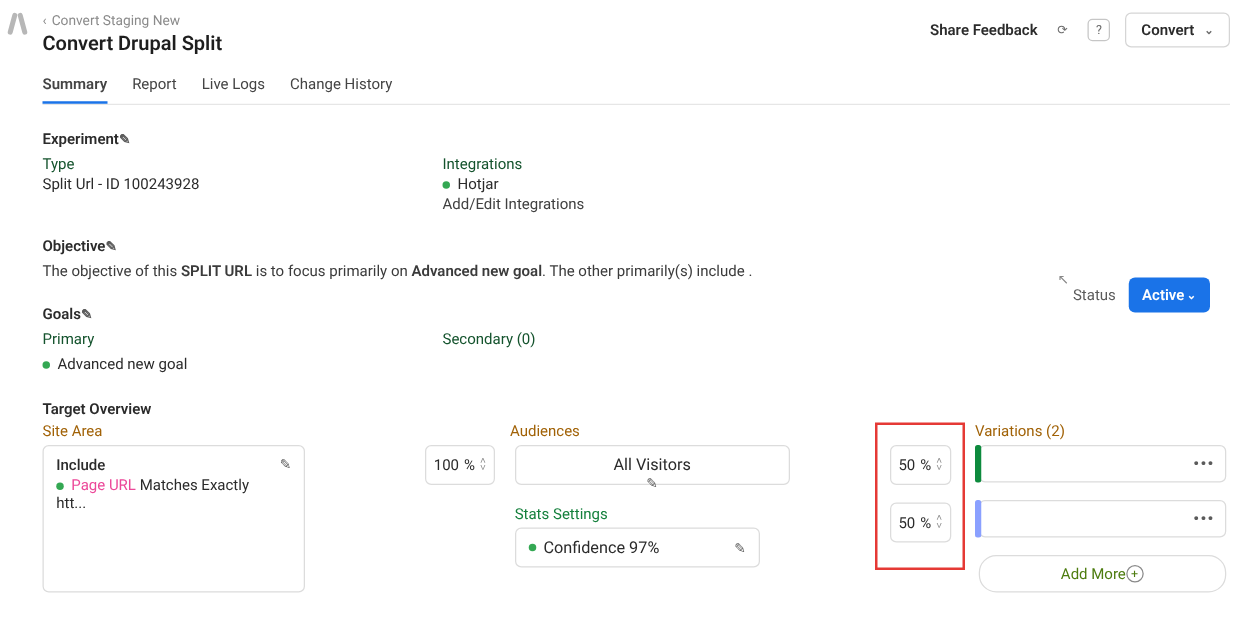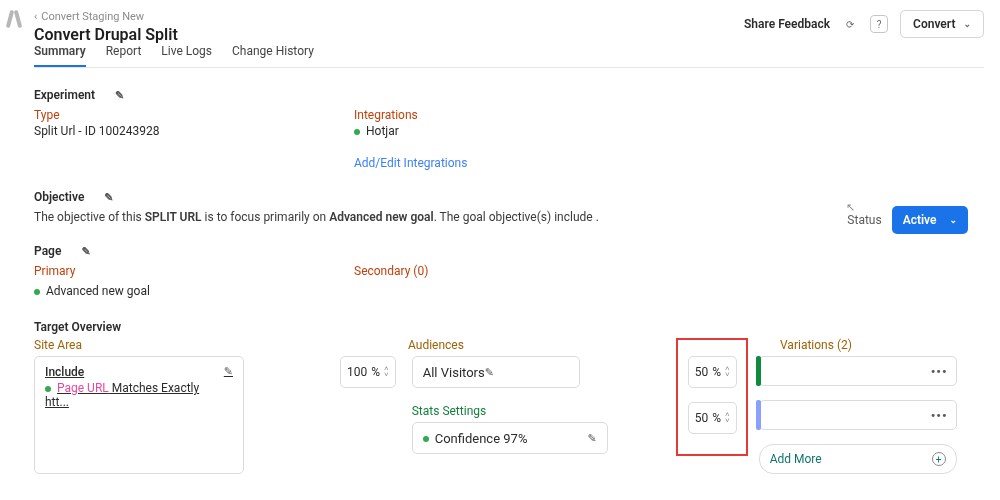--- a/index.html
+++ b/index.html
@@ -13,63 +13,63 @@
 .main { flex: 1; padding: 10px 16px 0 6px; }
 .top { display: flex; justify-content: space-between; align-items: flex-start; }
 .crumb { color: #8b8b8b; font-size: 11px; display: flex; align-items: center; gap: 4px; cursor: pointer; }
 .title { font-size: 16px; font-weight: 600; color: #1e1e1e; margin-top: 2px; }
 .top-right { display: flex; align-items: center; gap: 12px; }
 .share { font-size: 12px; font-weight: 600; color: #2b2b2b; }
 .iconbtn { width: 18px; height: 18px; border: 1px solid #c6c6c6; border-radius: 4px; display: flex; align-items: center; justify-content: center; font-size: 10px; color: #6b6b6b; cursor: pointer; }
 .iconbtn.noborder { border: none; width: 16px; height: 16px; }
 .dd { border: 1px solid #d5d5d5; border-radius: 5px; padding: 6px 12px; display: flex; align-items: center; gap: 8px; font-size: 12px; font-weight: 600; cursor: pointer; }
 .chev { font-size: 9px; color: #6b6b6b; }
-.tabs { display: flex; gap: 20px; margin-top: 0; border-bottom: 1px solid #e6e6e6; }
+.tabs { display: flex; gap: 20px; margin-top: 16px; border-bottom: 1px solid #e6e6e6; }
 .tab { padding-bottom: 7px; font-size: 12px; color: #444; cursor: pointer; }
 .tab.active { font-weight: 600; border-bottom: 2px solid #1a73e8; }
 .section { margin-top: 20px; }
-.sec-hdr { display: flex; align-items: center; gap: 20px; font-size: 12px; font-weight: 600; }
+.sec-hdr { display: flex; align-items: center; gap: 0; font-size: 12px; font-weight: 600; }
 .edit-pencil { color: #5b5b5b; font-size: 11px; cursor: pointer; }
 .cursor-ptr { position: absolute; left: 812px; top: 113px; color: #888; font-size: 11px; }
 .row1 { display: flex; margin-top: 6px; }
 .col-a { width: 320px; }
 .col-b { flex: 1; }
-.lbl { color: #c2410c; font-size: 12px; }
+.lbl { color: #14532d; font-size: 12px; }
 .val { color: #2b2b2b; font-size: 12px; margin-top: 2px; }
 .dot { width: 6px; height: 6px; border-radius: 50%; background: #34a853; display: inline-block; margin-right: 6px; vertical-align: middle; }
-.lnk { color: #3b82f6; font-size: 12px; cursor: pointer; margin-top: 18px; }
+.lnk { color: #404040; font-size: 12px; cursor: pointer; margin-top: 2px; }
 .status-area { position: absolute; right: 16px; top: 118px; display: flex; align-items: center; gap: 10px; }
 .statlbl { font-size: 12px; color: #5b5b5b; }
-.active-btn { background: #1a73e8; color: #fff; border-radius: 5px; padding: 7px 11px; font-size: 12px; font-weight: 600; display: flex; align-items: center; gap: 13px; cursor: pointer; }
+.active-btn { background: #1a73e8; color: #fff; border-radius: 5px; padding: 7px 11px; font-size: 12px; font-weight: 600; display: flex; align-items: center; gap: 2px; cursor: pointer; }
 .obj-text { font-size: 12px; color: #3b3b3b; margin-top: 6px; }
 .obj-text b { font-weight: 600; }
 .goals-row { display: flex; margin-top: 6px; }
 .goals-col { width: 320px; }
 .tgt { margin-top: 22px; }
 .grid-labels { display: flex; margin-top: 4px; font-size: 12px; color: #a16207; }
 .gl-a { width: 374px; }
 .gl-b { width: 272px; }
 .gl-c { width: 100px; }
 .gl-d { flex: 1; }
 .grid-row { display: flex; margin-top: 4px; position: relative; }
 .card { border: 1px solid #dcdcdc; border-radius: 5px; padding: 8px 10px; background: #fff; }
-.card-inc { width: 210px; display: flex; align-items: flex-start; justify-content: space-between; text-decoration: underline; }
+.card-inc { width: 210px; display: flex; align-items: flex-start; justify-content: space-between; }
 .card-inc .txt { font-size: 12px; }
 .muted { color: #ec4899; }
 .pct { display: flex; align-items: center; border: 1px solid #dcdcdc; border-radius: 5px; height: 32px; padding: 0 6px; gap: 4px; background: #fff; }
 .pct .n { font-size: 12px; }
 .spin { display: flex; flex-direction: column; line-height: 6px; color: #8b8b8b; font-size: 8px; }
-.aud { width: 168px; display: flex; align-items: center; height: 32px; }
+.aud { width: 220px; display: flex; align-items: center; justify-content: space-between; height: 32px; flex-direction: column; }
 .stats-lbl { font-size: 12px; color: #15803d; margin-top: 16px; }
 .stats-card { width: 196px; display: flex; align-items: center; justify-content: space-between; height: 32px; margin-top: 4px; }
 .redbox { position: absolute; border: 2px solid #e53935; width: 72px; height: 118px; }
 .variation { width: 198px; height: 30px; border: 1px solid #dcdcdc; border-radius: 5px; display: flex; align-items: center; justify-content: flex-end; padding: 0 8px; background: #fff; }
 .var-bar { position: absolute; width: 5px; height: 30px; border-radius: 2px; }
 .dots3 { color: #5b5b5b; font-weight: 700; letter-spacing: 1px; cursor: pointer; }
-.addmore { width: 198px; height: 30px; border: 1px solid #dcdcdc; border-radius: 14px; display: flex; align-items: center; justify-content: space-between; padding: 0 10px; font-size: 12px; color: #0f766e; cursor: pointer; }
+.addmore { width: 198px; height: 30px; border: 1px solid #dcdcdc; border-radius: 14px; display: flex; align-items: center; justify-content: center; padding: 0 10px; font-size: 12px; color: #4d7c0f; cursor: pointer; }
 .plus { width: 14px; height: 14px; border: 1px solid #8a8a8a; border-radius: 50%; display: flex; align-items: center; justify-content: center; font-size: 10px; }
 </style>
 </head>
 <body>
 
 <div class="root">
   <div class="side">
     <div class="logo-shape"></div>
   </div>
   <div class="main">
@@ -124,27 +124,27 @@
         </div>
       </div>
     </div>
 
     <div class="section">
       <div class="sec-hdr">
         <span>Objective</span>
         <span class="edit-pencil">✎</span>
       </div>
       <div class="obj-text">
-        <span>The objective of this </span><b>SPLIT URL</b><span> is to focus primarily on </span><b>Advanced new goal</b><span>. The goal objective(s) include .</span>
+        <span>The objective of this </span><b>SPLIT URL</b><span> is to focus primarily on </span><b>Advanced new goal</b><span>. The other primarily(s) include .</span>
       </div>
     </div>
 
     <div class="section">
       <div class="sec-hdr">
-        <span>Page</span>
+        <span>Goals</span>
         <span class="edit-pencil">✎</span>
       </div>
       <div class="goals-row">
         <div class="goals-col">
           <div class="lbl">Primary</div>
           <div class="val" style="margin-top:6px"><span class="dot"></span><span>Advanced new goal</span></div>
         </div>
         <div>
           <div class="lbl">Secondary (0)</div>
         </div>

